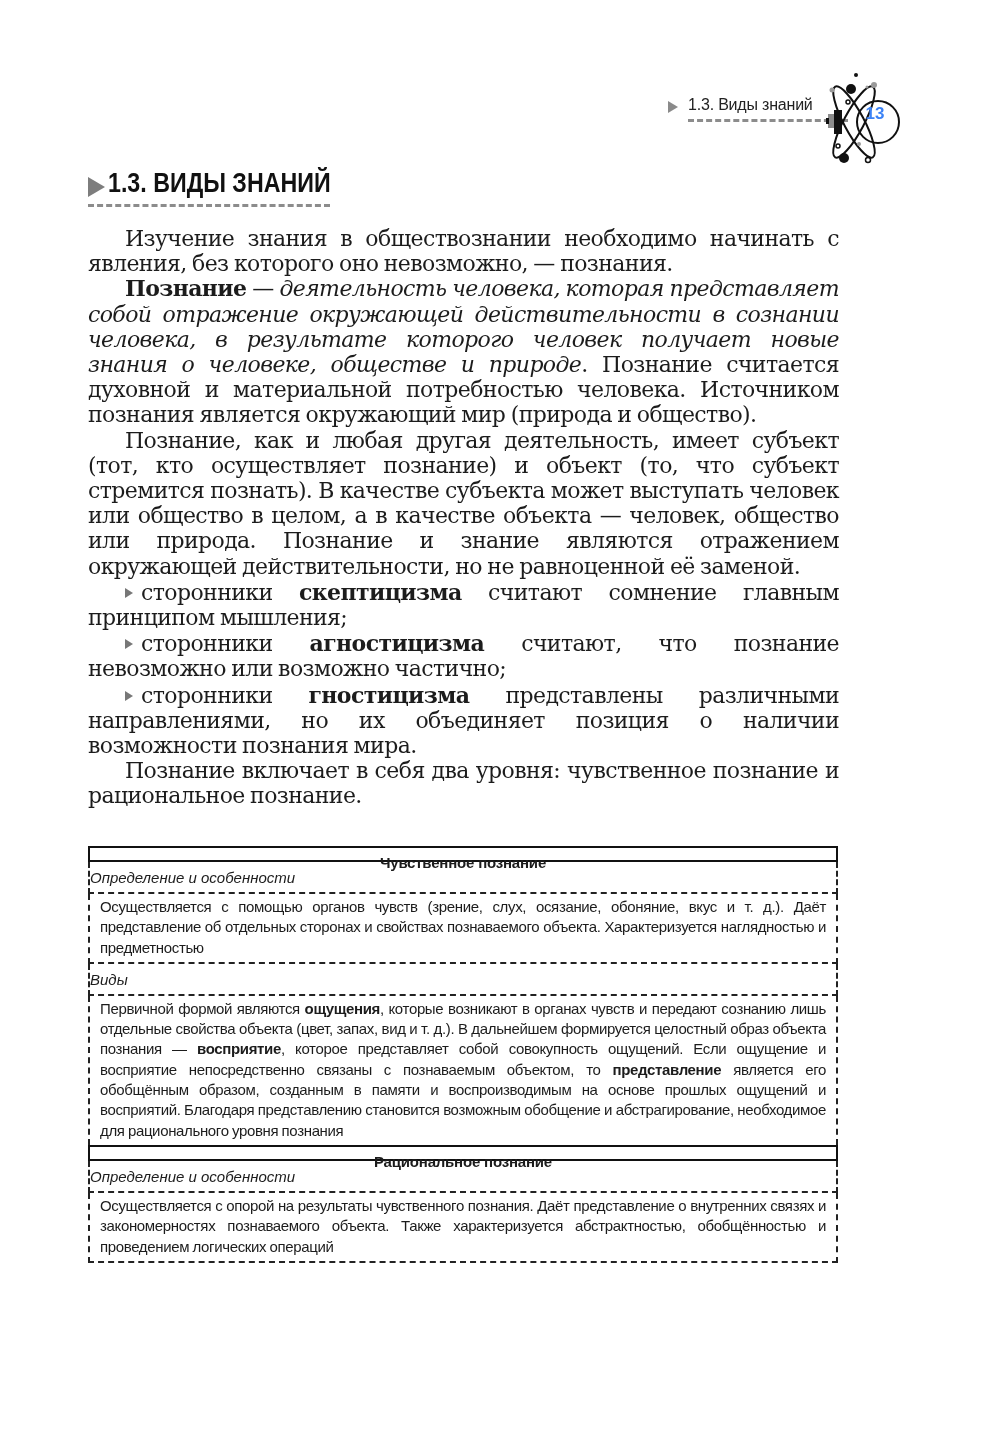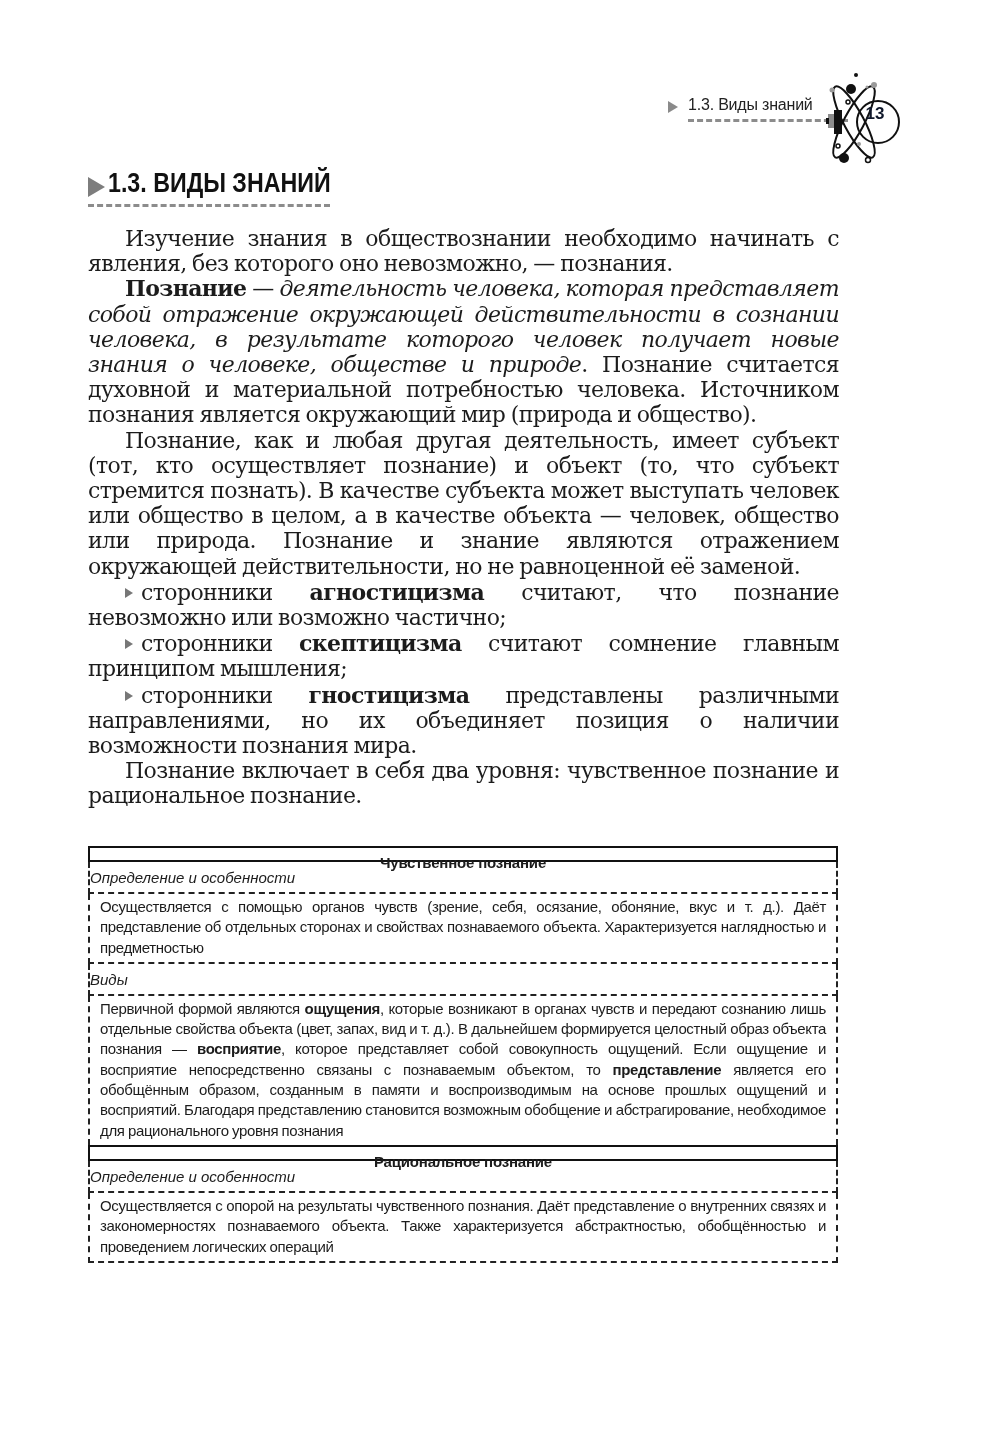--- a/index.html
+++ b/index.html
@@ -8,21 +8,21 @@
   
   .running-header { position: absolute; left: 664px; top: 96px; width: 170px; height: 30px; }
   .rh-arrow { position: absolute; left: 4px; top: 5px; width: 0; height: 0;
     border-top: 6px solid transparent; border-bottom: 6px solid transparent; border-left: 10px solid #8a8a8a; }
   .rh-title { position: absolute; left: 24px; top: 0; font-family: "Liberation Sans", sans-serif;
     font-size: 16px; color: #222; white-space: nowrap; letter-spacing: -0.2px; }
   .rh-dash { position: absolute; left: 24px; top: 23px; width: 160px; height: 0; border-top: 3px dashed #8c8c8c; }
 
   .page-badge { position: absolute; left: 826px; top: 72px; width: 90px; height: 96px; }
   .page-num { position: absolute; left: 853px; top: 104px; width: 44px; text-align: center;
-    font-family: "Liberation Sans", sans-serif; font-size: 17px; font-weight: bold; color: #0f172a; }
+    font-family: "Liberation Sans", sans-serif; font-size: 17px; font-weight: bold; color: #3b82f6; }
 
   
   .section-heading { position: absolute; left: 88px; top: 168px; height: 40px; }
   .sh-arrow { position: absolute; left: 0; top: 9px; width: 0; height: 0;
     border-top: 10px solid transparent; border-bottom: 10px solid transparent; border-left: 17px solid #7d7d7d; }
   .sh-title { position: absolute; left: 20px; top: 0; font-family: "Liberation Sans", sans-serif;
     font-size: 27px; font-weight: bold; color: #111; white-space: nowrap; transform: scaleX(0.86); transform-origin: left top; }
   .sh-dash { position: absolute; left: 0; top: 36px; width: 242px; height: 0; border-top: 3px dashed #8c8c8c; }
 
   
@@ -81,28 +81,28 @@
 <div class="section-heading">
   <span class="sh-arrow"></span>
   <span class="sh-title">1.3. ВИДЫ ЗНАНИЙ</span>
   <div class="sh-dash"></div>
 </div>
 
 <div class="body-text">
   <p>Изучение знания в обществознании необходимо начинать с явления, без которого оно невозможно, — познания.</p>
   <p><span class="b">Познание</span><span> — </span><span class="i">деятельность человека, которая представляет собой отражение окружающей действительности в сознании человека, в результате которого человек получает новые знания о человеке, обществе и природе</span><span>. Познание считается духовной и материальной потребностью человека. Источником познания является окружающий мир (природа и общество).</span></p>
   <p>Познание, как и любая другая деятельность, имеет субъект (тот, кто осуществляет познание) и объект (то, что субъект стремится познать). В качестве субъекта может выступать человек или общество в целом, а в качестве объекта — человек, общество или природа. Познание и знание являются отражением окружающей действительности, но не равноценной её заменой.</p>
+  <p class="bul"><span class="bullet-arrow"></span><span>сторонники </span><span class="b">скептицизма</span><span> считают сомнение главным принципом мышления;</span></p>
   <p class="bul"><span class="bullet-arrow"></span><span>сторонники </span><span class="b">агностицизма</span><span> считают, что познание невозможно или возможно частично;</span></p>
-  <p class="bul"><span class="bullet-arrow"></span><span>сторонники </span><span class="b">скептицизма</span><span> считают сомнение главным принципом мышления;</span></p>
   <p class="bul"><span class="bullet-arrow"></span><span>сторонники </span><span class="b">гностицизма</span><span> представлены различными направлениями, но их объединяет позиция о наличии возможности познания мира.</span></p>
   <p>Познание включает в себя два уровня: чувственное познание и рациональное познание.</p>
 </div>
 
 <div class="table-box">
   <div class="tb-head">Чувственное познание</div>
   <div class="tb-sub">Определение и особенности</div>
-  <div class="tb-cell">Осуществляется с помощью органов чувств (зрение, себя, осязание, обоняние, вкус и т. д.). Даёт представление об отдельных сторонах и свойствах познаваемого объекта. Характеризуется наглядностью и предметностью</div>
+  <div class="tb-cell">Осуществляется с помощью органов чувств (зрение, слух, осязание, обоняние, вкус и т. д.). Даёт представление об отдельных сторонах и свойствах познаваемого объекта. Характеризуется наглядностью и предметностью</div>
   <div class="tb-sub">Виды</div>
   <div class="tb-cell nobottom"><span>Первичной формой являются </span><span class="b">ощущения</span><span>, которые возникают в органах чувств и передают сознанию лишь отдельные свойства объекта (цвет, запах, вид и т. д.). В дальнейшем формируется целостный образ объекта познания — </span><span class="b">восприятие</span><span>, которое представляет собой совокупность ощущений. Если ощущение и восприятие непосредственно связаны с познаваемым объектом, то </span><span class="b">представление</span><span> является его обобщённым образом, созданным в памяти и воспроизводимым на основе прошлых ощущений и восприятий. Благодаря представлению становится возможным обобщение и абстрагирование, необходимое для рационального уровня познания</span></div>
   <div class="tb-head">Рациональное познание</div>
   <div class="tb-sub">Определение и особенности</div>
   <div class="tb-cell">Осуществляется с опорой на результаты чувственного познания. Даёт представление о внутренних связях и закономерностях познаваемого объекта. Также характеризуется абстрактностью, обобщённостью и проведением логических операций</div>
 </div>
 
 </body></html>

